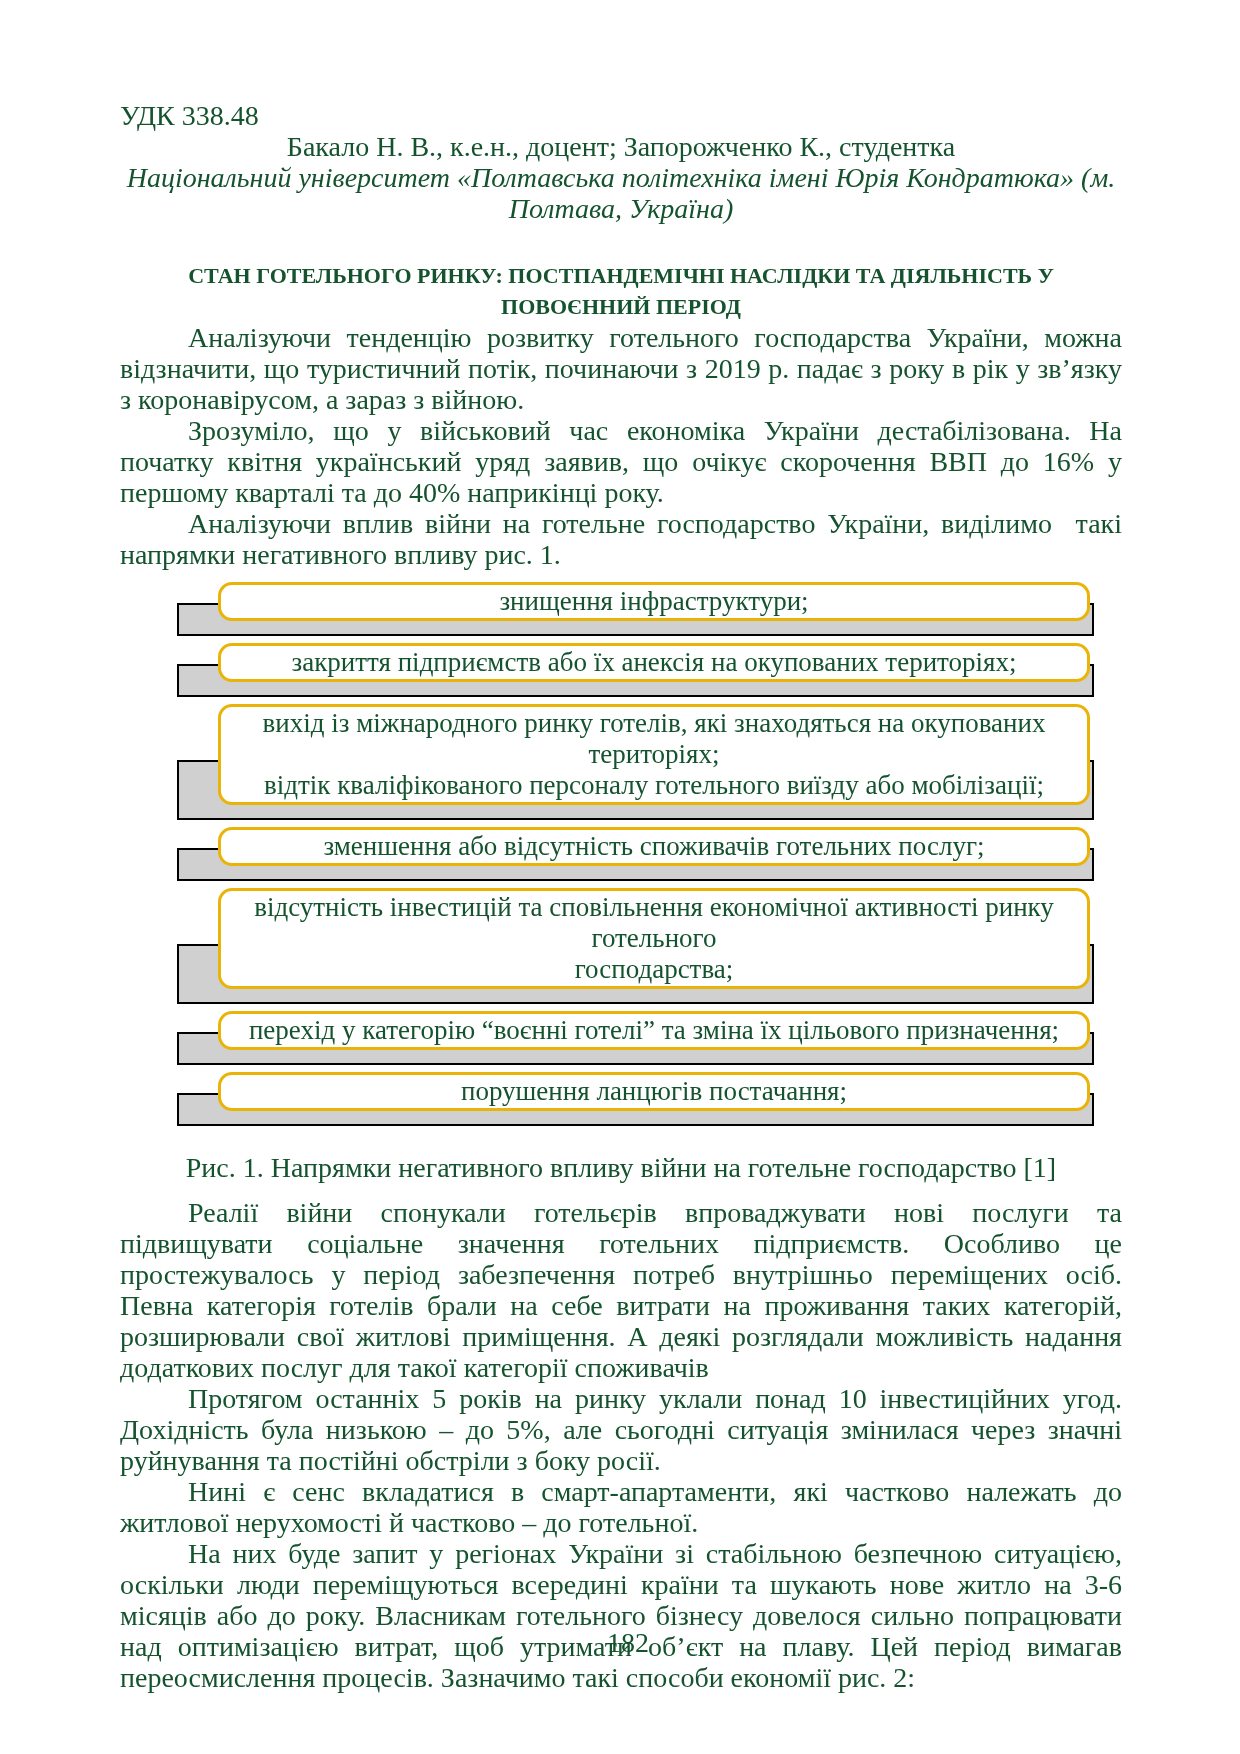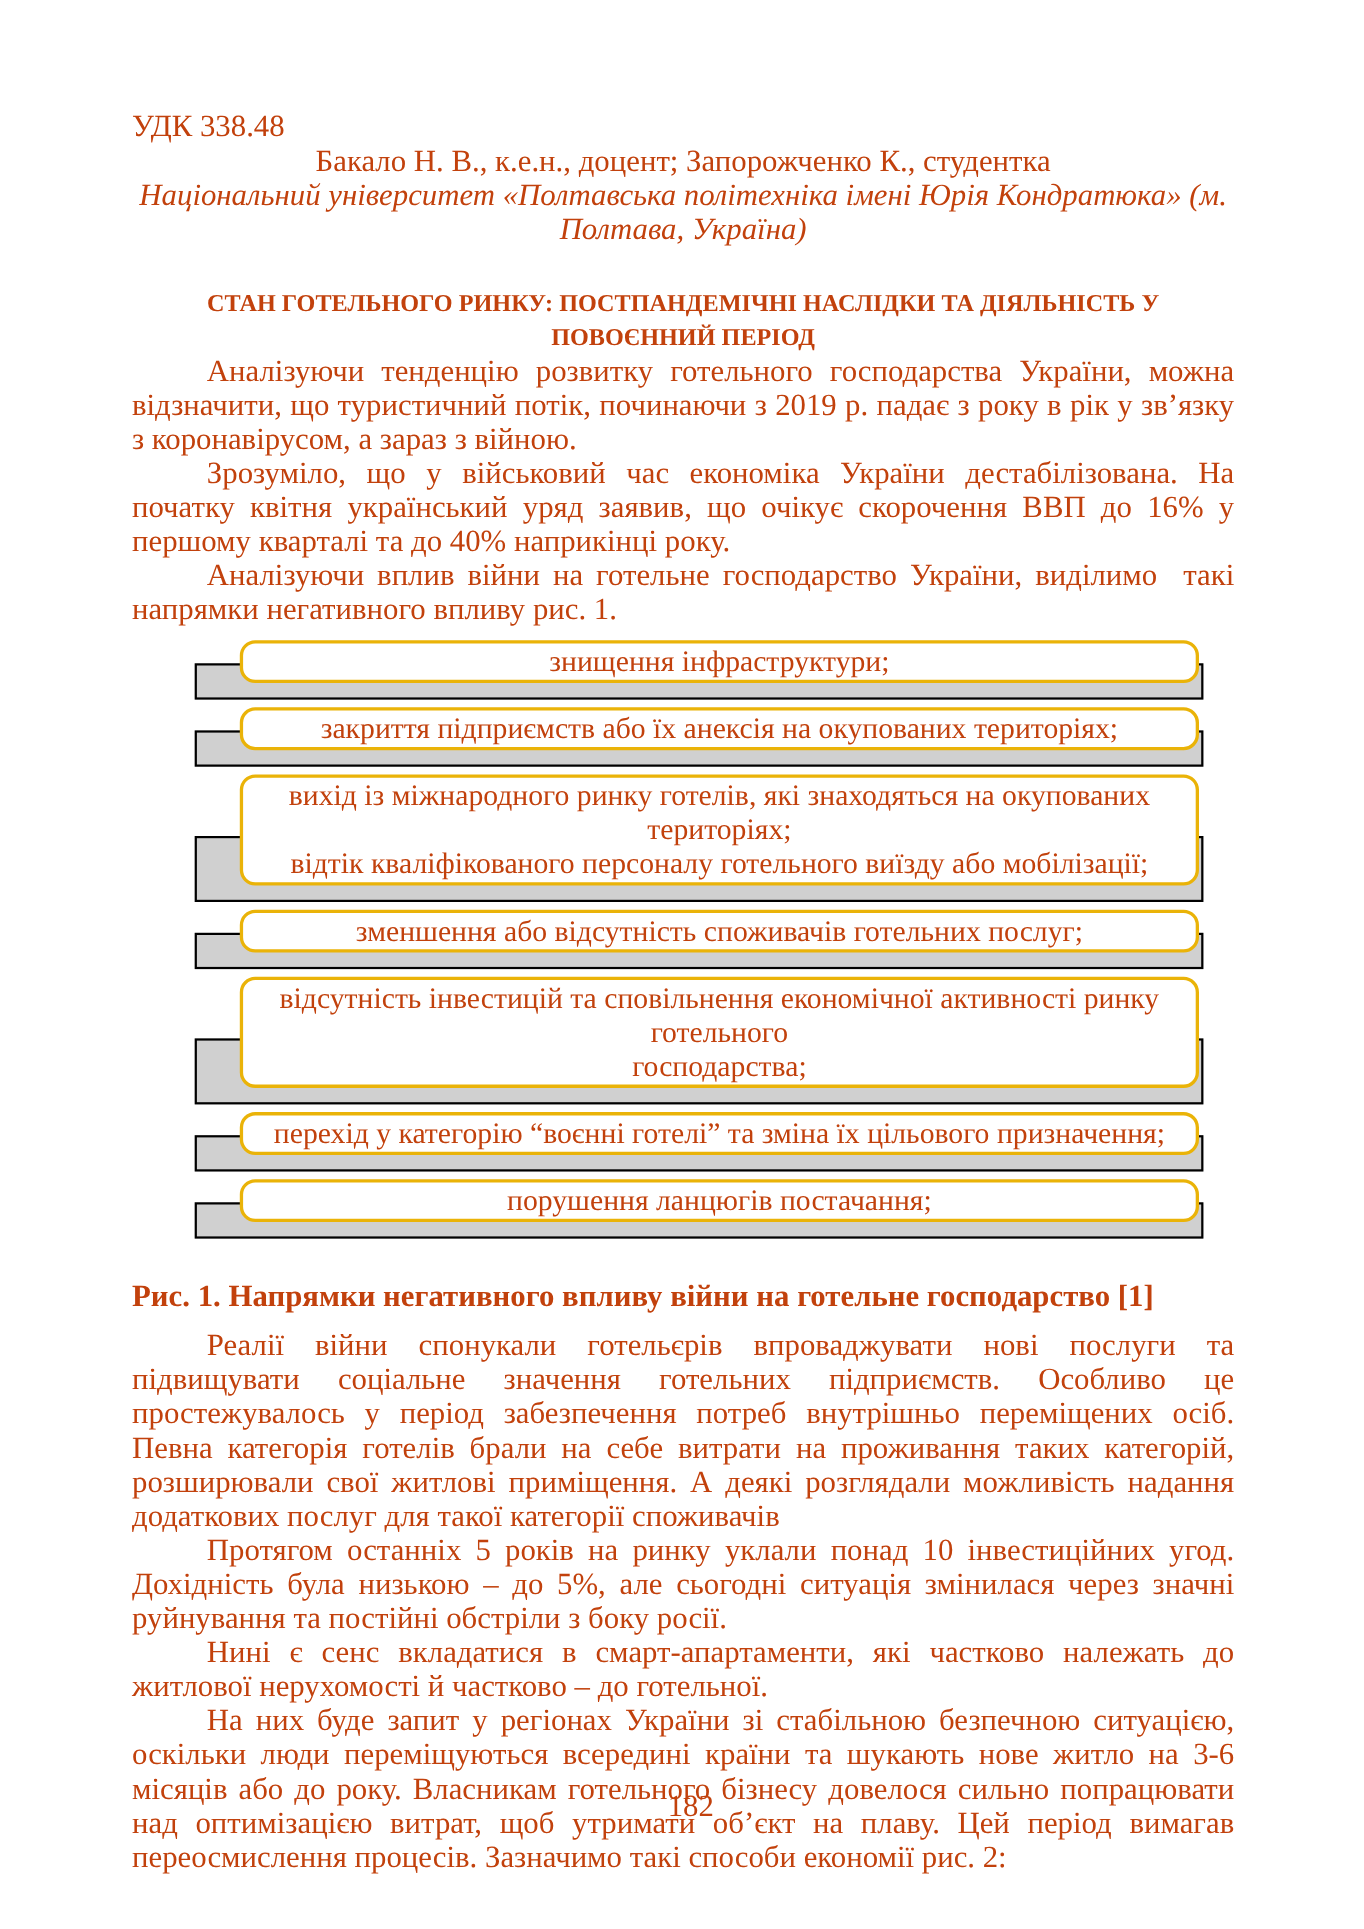--- a/index.html
+++ b/index.html
@@ -2,21 +2,21 @@
 <html lang="uk"><head>
 <meta charset="utf-8">
 <style>
   html, body { margin: 0; padding: 0; background: #ffffff; }
   .page {
     position: relative;
     width: 1240px;
     height: 1754px;
     margin: 0 auto;
     background: #ffffff;
-    color: #c2410c;
+    color: #14532d;
     font-family: "Liberation Serif", "DejaVu Serif", serif;
     overflow: hidden;
   }
   .content {
     position: absolute;
     left: 120px;
     top: 0;
     width: 1002px;
   }
   .udc {
@@ -83,25 +83,24 @@
     background: #ffffff;
     border: 3px solid #eab308;
     border-radius: 14px;
     padding: 1px 15px;
     font-size: 27px;
     line-height: 31px;
     text-align: center;
     white-space: pre-line;
   }
   .caption {
-    margin-top: 52px;
+    margin-top: 41px;
     font-size: 28px;
     line-height: 31px;
-    text-align: left;
-    font-weight: bold;
+    text-align: center;
   }
   .after-caption { margin-top: 14px; }
   .page-number {
     position: absolute;
     left: 16px;
     right: 0;
     bottom: 96px;
     font-size: 28px;
     line-height: 31px;
     text-align: center;

